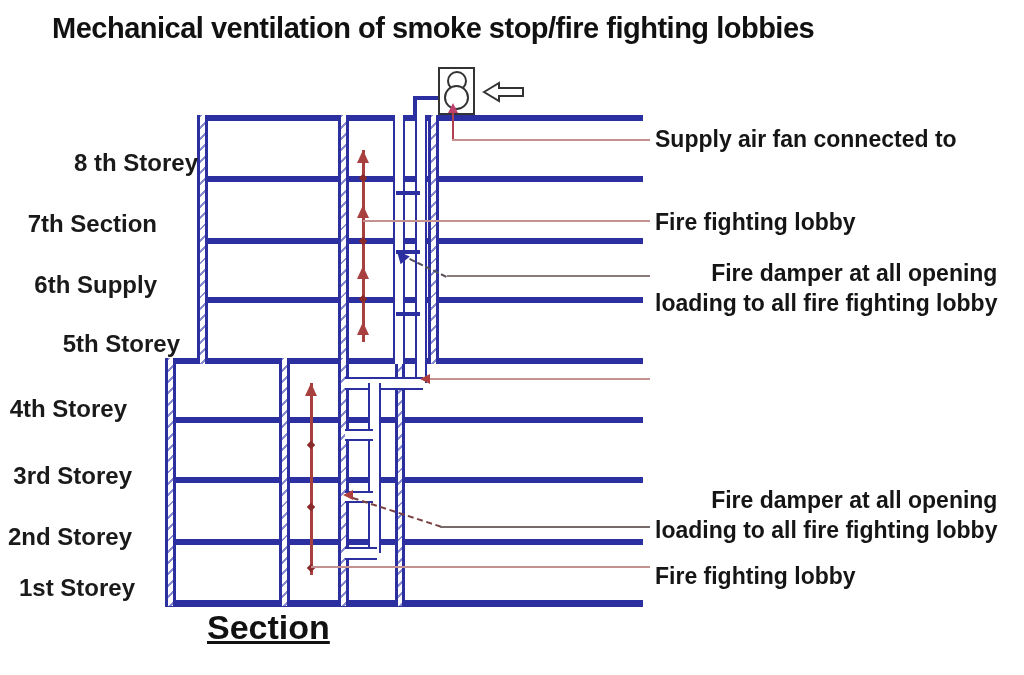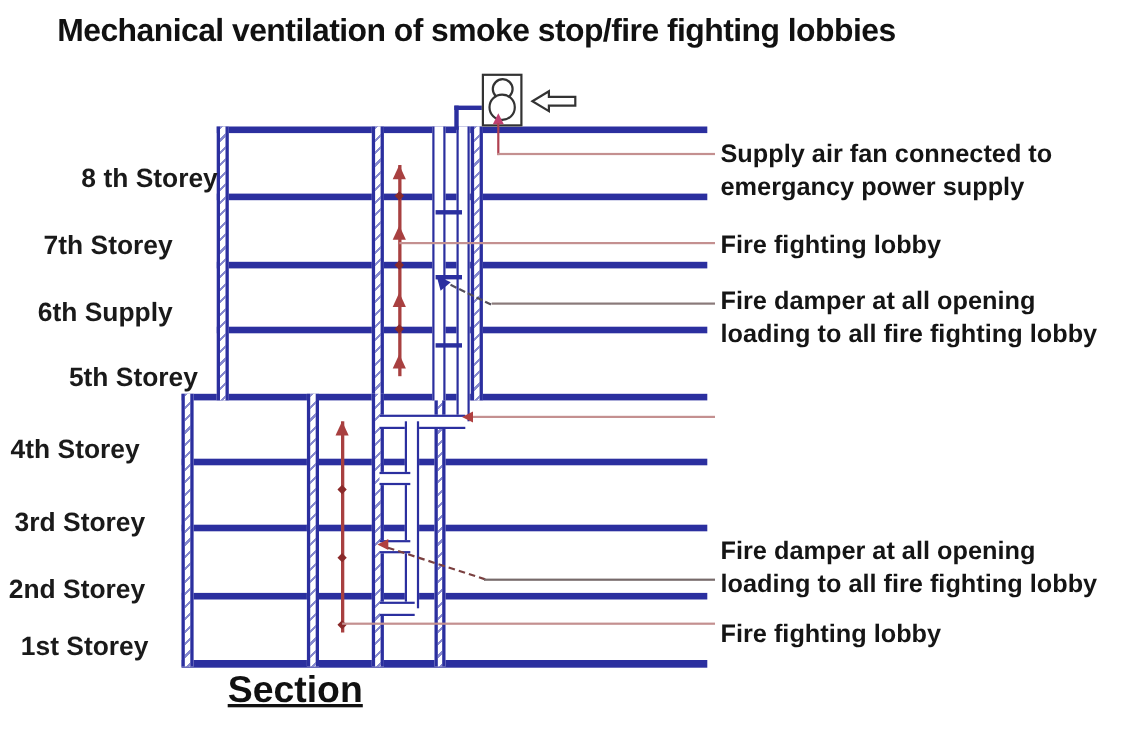--- a/index.html
+++ b/index.html
@@ -3,21 +3,21 @@
 <meta charset="utf-8">
 <style>
   html,body{margin:0;padding:0;background:#fff;}
   #stage{position:relative;width:1024px;height:675px;background:#ffffff;overflow:hidden;
          font-family:"Liberation Sans","DejaVu Sans",sans-serif;}
   .abs{position:absolute;}
   
   .title{font-size:29px;font-weight:700;color:#111;
          letter-spacing:-0.5px;white-space:nowrap;}
   .storey{font-size:24px;font-weight:600;color:#1a1a1a;text-align:right;white-space:nowrap;}
-  .ann{font-size:23px;font-weight:600;color:#151515;line-height:30px;white-space:nowrap;}
+  .ann{font-size:23px;font-weight:600;color:#151515;line-height:30px;white-space:nowrap;text-align:right;}
   .section{font-size:34px;font-weight:700;color:#111;text-decoration:underline;white-space:nowrap;text-align:center;}
   
   .hbar{background:#2b2f9f;height:6px;}
   .wall{background-color:#ffffff;border-left:3px solid #2b2f9f;border-right:3px solid #2b2f9f;
         background-image:repeating-linear-gradient(135deg, rgba(70,75,180,0.65) 0 2px, transparent 2px 8px);}
   .ductv{background:#fff;border-left:2px solid #2b2f9f;border-right:2px solid #2b2f9f;}
   .ducth{background:#fff;border-top:2px solid #2b2f9f;border-bottom:2px solid #2b2f9f;}
   .seg{background:#2b2f9f;height:4px;}
   
   .flow{width:3px;background:#a84040;}
@@ -112,31 +112,30 @@
   <div class="abs ah-left" style="left:420px;top:374px;"></div>
   <div class="abs lead" style="left:430px;top:378px;width:220px;"></div>
 
   <div class="abs ah-left" style="left:343px;top:490px;"></div>
   <div class="abs dash-red" style="left:353px;top:497px;width:93px;transform:rotate(18deg);"></div>
   <div class="abs lead-dkred" style="left:440px;top:526px;width:210px;"></div>
 
   <div class="abs lead" style="left:311px;top:566px;width:339px;"></div>
 
   <div class="abs storey" style="left:0;width:162px;top:149px;padding-left:36px;">8 th Storey</div>
-  <div class="abs storey" style="left:0;width:157px;top:210px;">7th Storey</div>
+  <div class="abs storey" style="left:0;width:157px;top:210px;">7th Section</div>
   <div class="abs storey" style="left:0;width:157px;top:271px;">6th Supply</div>
   <div class="abs storey" style="left:0;width:144px;top:330px;padding-left:36px;">5th Storey</div>
   <div class="abs storey" style="left:0;width:127px;top:395px;">4th Storey</div>
   <div class="abs storey" style="left:0;width:132px;top:462px;">3rd Storey</div>
   <div class="abs storey" style="left:0;width:132px;top:523px;">2nd Storey</div>
   <div class="abs storey" style="left:0;width:135px;top:574px;">1st Storey</div>
 
   <div class="abs ann" style="left:655px;top:124px;">
     <div>Supply air fan connected to</div>
-    <div>emergancy power supply</div>
   </div>
   <div class="abs ann" style="left:655px;top:207px;">Fire fighting lobby</div>
   <div class="abs ann" style="left:655px;top:258px;">
     <div>Fire damper at all opening</div>
     <div>loading to all fire fighting lobby</div>
   </div>
   <div class="abs ann" style="left:655px;top:485px;">
     <div>Fire damper at all opening</div>
     <div>loading to all fire fighting lobby</div>
   </div>

